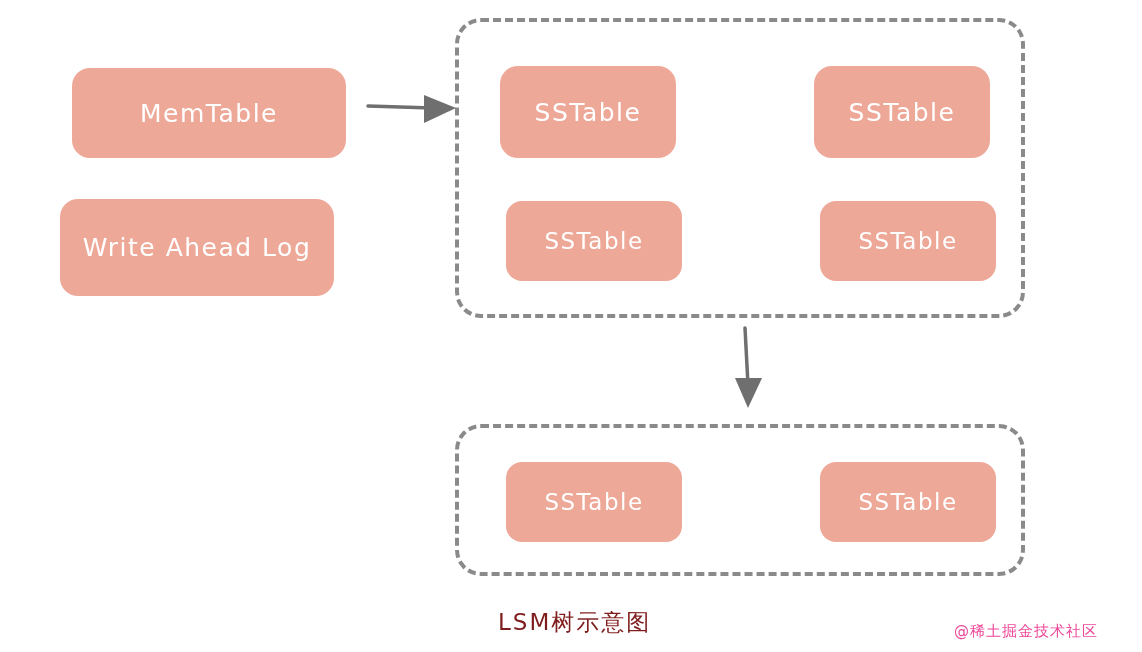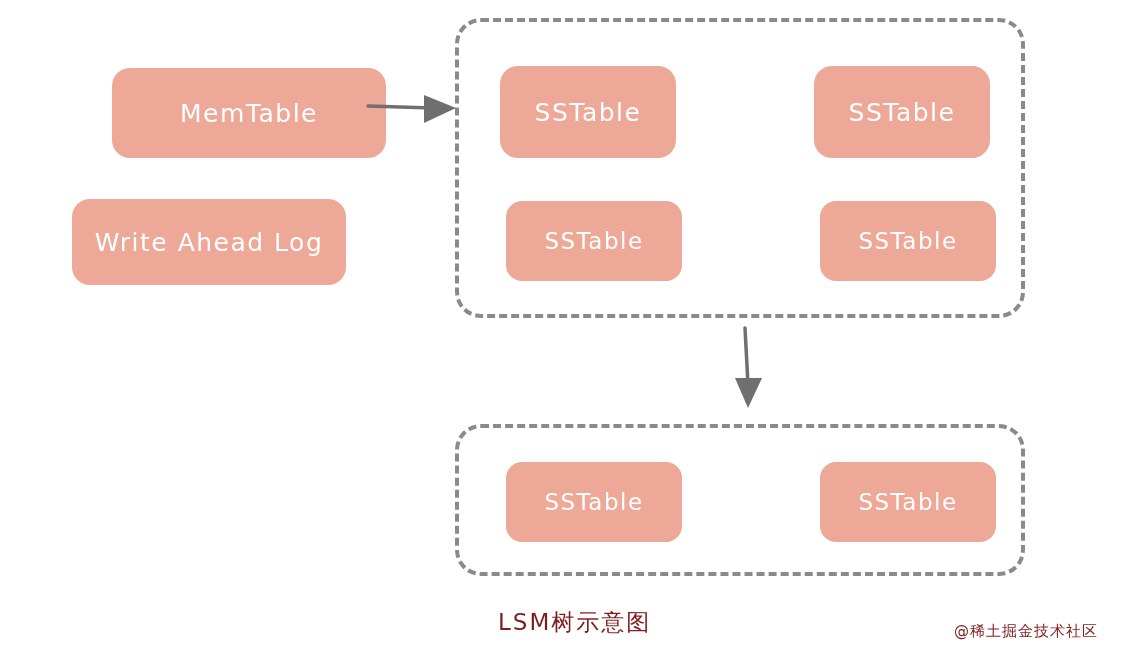--- a/index.html
+++ b/index.html
@@ -46,43 +46,43 @@
   }
   .caption {
     position: absolute;
     color: #7f1d1d;
     font-size: 23px;
     letter-spacing: 2px;
     white-space: nowrap;
   }
   .watermark {
     position: absolute;
-    color: #7f1d1d;
+    color: #ec4899;
     font-size: 15px;
     letter-spacing: 1px;
     white-space: nowrap;
   }
   svg.arrows {
     position: absolute;
     left: 0; top: 0;
     width: 1142px;
     height: 652px;
     pointer-events: none;
   }
 </style>
 </head>
 <body>
 
 <div class="canvas">
 
-  <div class="node" style="left:72px; top:68px; width:274px; height:90px;margin-left:40px;">
+  <div class="node" style="left:72px; top:68px; width:274px; height:90px;">
     <span>MemTable</span>
   </div>
 
-  <div class="node" style="left:72px; top:199px; width:274px; height:86px;text-align:center;">
+  <div class="node" style="left:60px; top:199px; width:274px; height:97px;text-align:center;">
     <span>Write Ahead Log</span>
   </div>
 
   <div class="group" style="left:455px; top:18px; width:570px; height:300px;"></div>
 
   <div class="node" style="left:500px; top:66px; width:176px; height:92px;">
     <span>SSTable</span>
   </div>
   <div class="node" style="left:814px; top:66px; width:176px; height:92px;">
     <span>SSTable</span>

